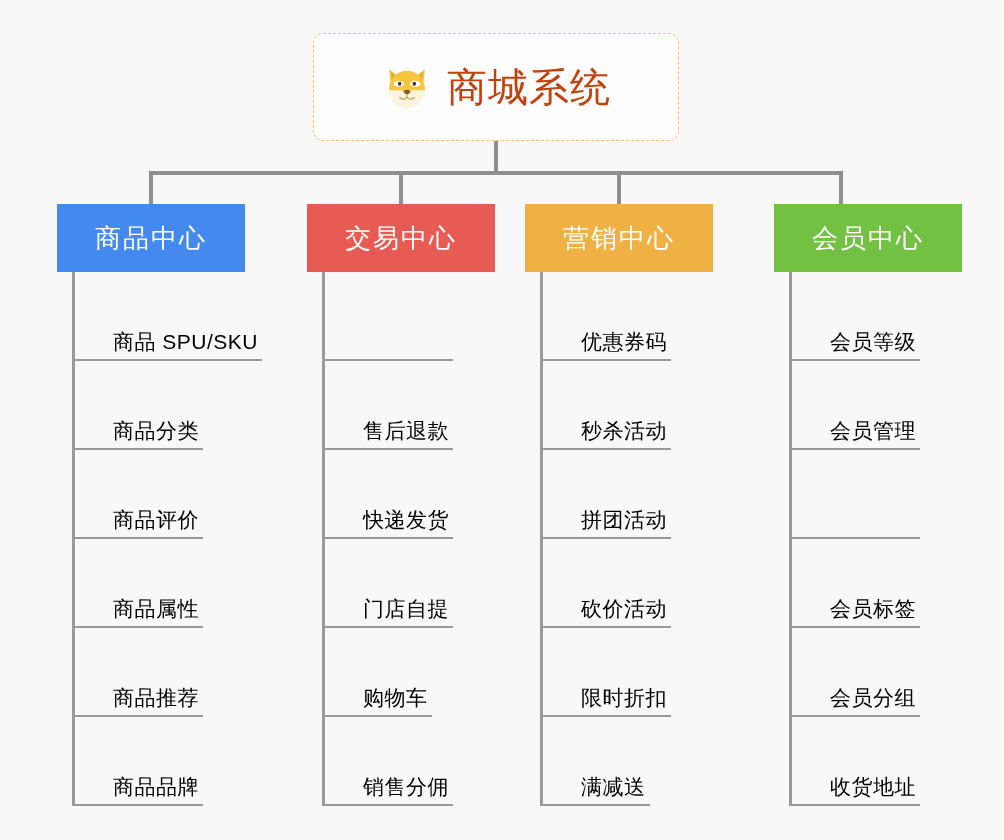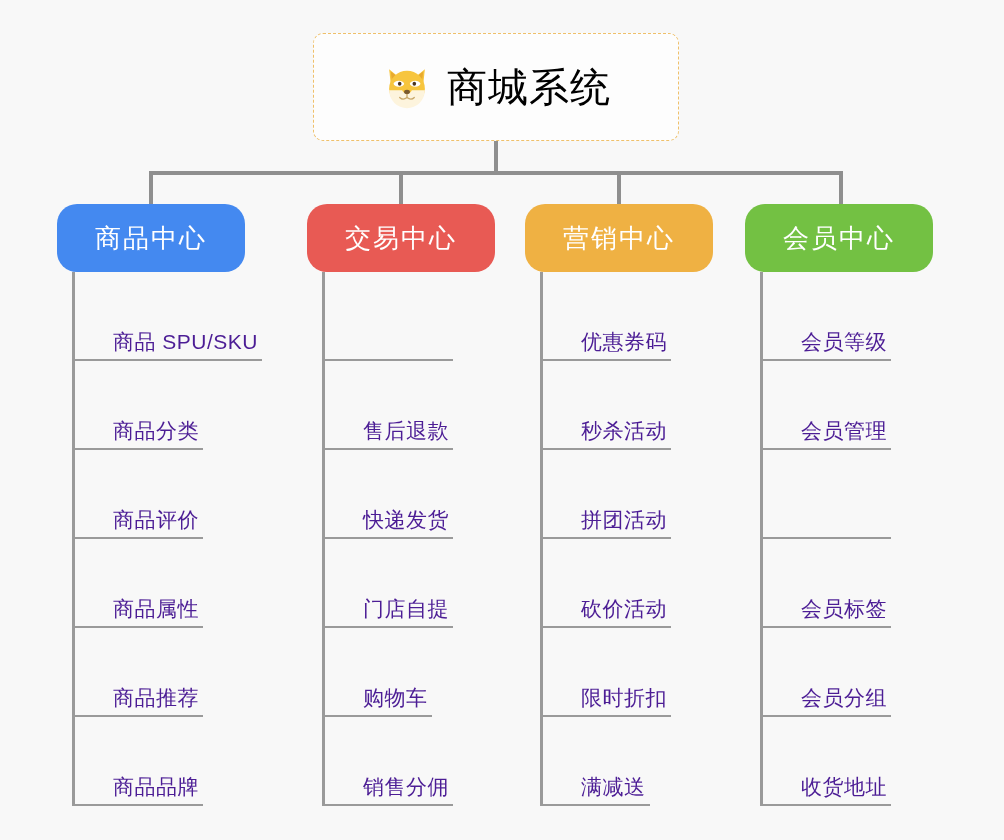--- a/index.html
+++ b/index.html
@@ -60,25 +60,25 @@
 
   
   .column {
     position: absolute;
     top: 204px;
     width: 188px;
   }
   .col-1 { left: 57px; }
   .col-2 { left: 307px; }
   .col-3 { left: 525px; }
-  .col-4 { left: 745px; text-align: right; }
+  .col-4 { left: 774px; text-align: right; }
 
   .col-header {
     height: 68px;
-    border-radius: 20px;
+    border-radius: 0;
     display: flex;
     align-items: center;
     justify-content: center;
     color: #ffffff;
     font-size: 26px;
     letter-spacing: 2px;
     box-sizing: border-box;
   }
 
   
@@ -89,21 +89,21 @@
     border-left: 3px solid #9a9a9a;
   }
   .leaf-row {
     position: relative;
     height: 89px;
     display: flex;
     align-items: flex-end;
   }
   .leaf-label {
     font-size: 21px;
-    color: #4c1d95;
+    color: #000000;
     line-height: 1;
     padding: 0 4px 9px 38px;
     white-space: nowrap;
     letter-spacing: 0.5px;
   }
   .leaf-rule {
     position: absolute;
     left: 0;
     bottom: 0;
     height: 2px;
@@ -126,21 +126,21 @@
       <path d="M24 30 q8 -4 16 0 q-2 10 -8 10 q-6 0 -8 -10 Z" fill="#f7c53e"></path>
       <ellipse cx="22" cy="28" rx="6.5" ry="3.6" fill="#ffffff"></ellipse>
       <ellipse cx="42" cy="28" rx="6.5" ry="3.6" fill="#ffffff"></ellipse>
       <ellipse cx="23" cy="28" rx="2.2" ry="2.6" fill="#4a3520"></ellipse>
       <ellipse cx="41" cy="28" rx="2.2" ry="2.6" fill="#4a3520"></ellipse>
       <ellipse cx="32" cy="38" rx="3.6" ry="2.6" fill="#7a5a2e"></ellipse>
       <path d="M32 41 L32 45" stroke="#c9a86a" stroke-width="1.6" fill="none" stroke-linecap="round"></path>
       <path d="M32 45 q-5 4 -9 0" stroke="#c9a86a" stroke-width="1.6" fill="none" stroke-linecap="round"></path>
       <path d="M32 45 q5 4 9 0" stroke="#c9a86a" stroke-width="1.6" fill="none" stroke-linecap="round"></path>
     </svg>
-    <span class="root-title" style="color: #000000;">商城系统</span>
+    <span class="root-title" style="color: #c2410c;">商城系统</span>
   </div>
 
   <div class="conn conn-v" style="left: 494px; top: 141px; height: 33px; background: rgb(143, 143, 143);"></div>
   <div class="conn conn-h" style="left: 149px; top: 171px; width: 694px; background: rgb(143, 143, 143);"></div>
   <div class="conn conn-v" style="left: 149px; top: 171px; height: 33px; background: rgb(143, 143, 143);"></div>
   <div class="conn conn-v" style="left: 399px; top: 171px; height: 33px; background: rgb(143, 143, 143);"></div>
   <div class="conn conn-v" style="left: 617px; top: 171px; height: 33px; background: rgb(143, 143, 143);"></div>
   <div class="conn conn-v" style="left: 839px; top: 171px; height: 33px; background: rgb(143, 143, 143);"></div>
 
   <div class="column col-1">

